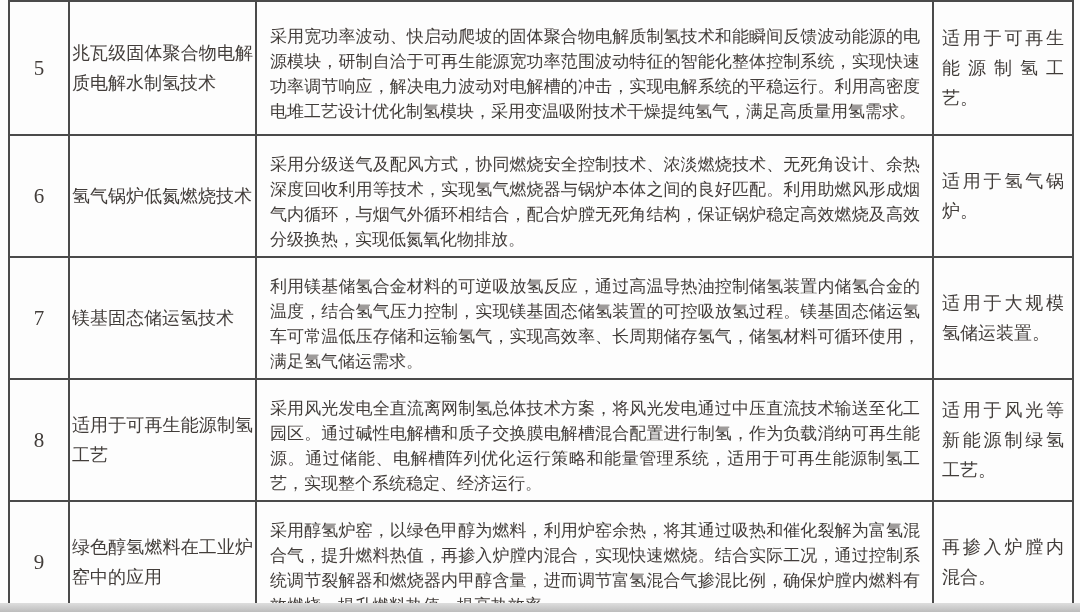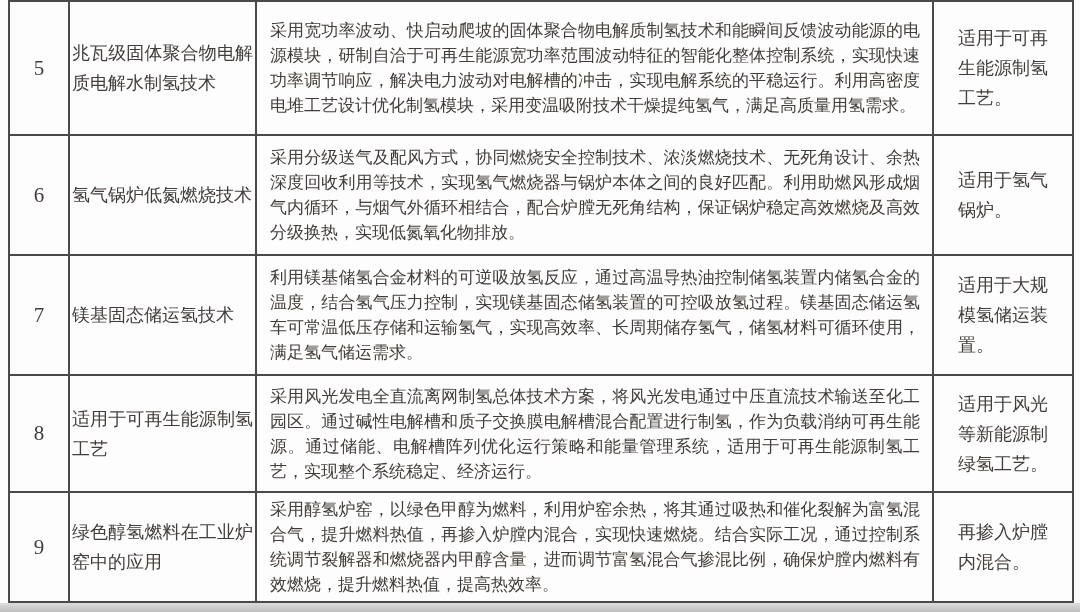--- a/index.html
+++ b/index.html
@@ -44,28 +44,28 @@
     text-justify: inter-ideograph;
     font-size: 18px;
     line-height: 30px;
     padding: 2px 2px;
   }
   td.c-desc {
     text-align: justify;
     text-justify: inter-ideograph;
     font-size: 17px;
     line-height: 25px;
-    padding: 4px 12px 4px 13px;
+    padding: 16px 12px 4px 13px;
   }
   td.c-scope {
     text-align: justify;
     text-justify: inter-ideograph;
     font-size: 18px;
     line-height: 30px;
-    padding: 2px 24px;
+    padding: 2px 8px;
   }
   .bottom-strip {
     position: absolute;
     left: 0;
     right: 0;
     bottom: 0;
     height: 9px;
     background: linear-gradient(to bottom, #dedede, #bcbcbc);
   }
 </style>

